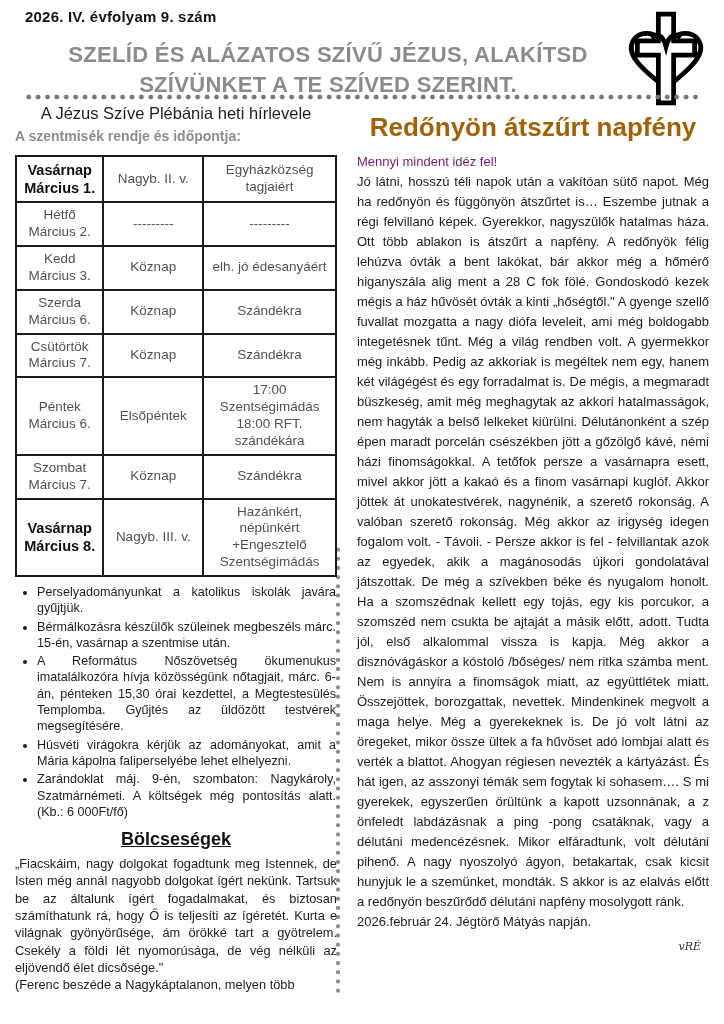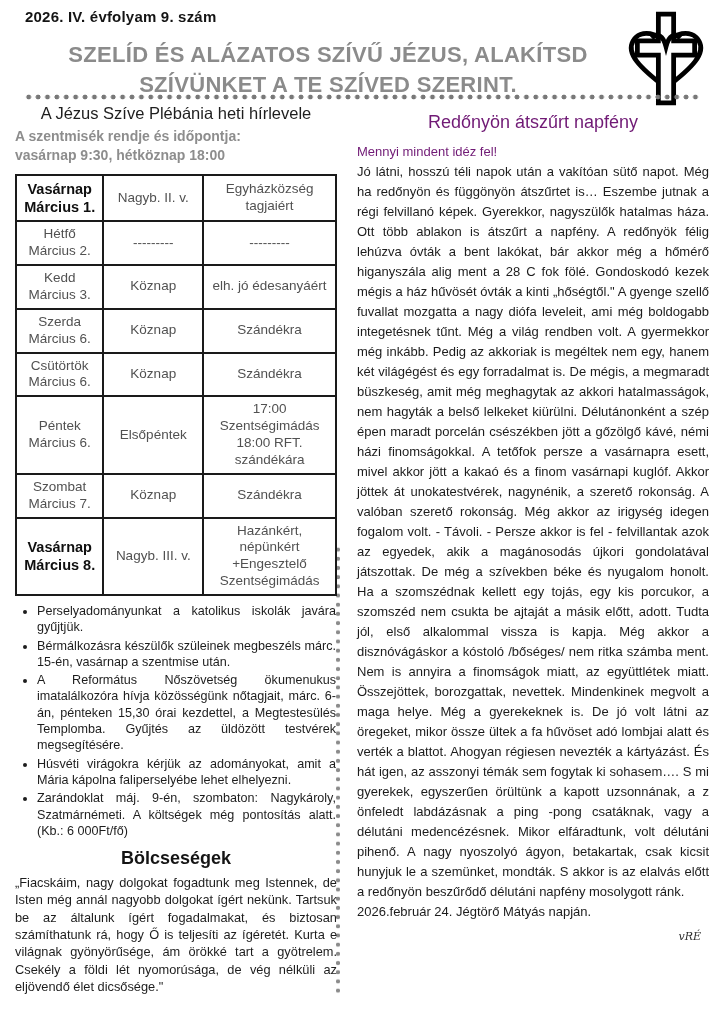--- a/index.html
+++ b/index.html
@@ -32,28 +32,28 @@
                 padding:4px 2px;font-size:13.5px;color:#515151;line-height:1.25;}
   td.day{width:27%;}
   td.typ{width:31%;}
   td.intent{width:42%;font-size:13px;}
   .preline{white-space:pre-line;}
   tr.strong td.day{font-weight:bold;color:#0f0f0f;font-size:14.5px;}
 
   ul.ann{margin:7px 0 0 0;padding:0 0 0 22px;}
   ul.ann li{font-size:12.6px;color:#1d1d1d;text-align:justify;line-height:16.3px;margin:0 1px 2px 0;}
 
-  .wise-h{font-size:18px;font-weight:bold;color:#141414;text-align:center;margin:9px 0 5px 0;}
+  .wise-h{font-size:18px;font-weight:bold;color:#141414;text-align:center;margin:9px 0 5px 0;text-decoration:underline;}
   .quote{font-size:12.8px;color:#1d1d1d;text-align:justify;line-height:17.3px;margin:0;}
   .note{font-size:12.8px;color:#1d1d1d;line-height:17.3px;margin:0;white-space:pre-line;}
   .sig{font-family:"DejaVu Serif",serif;font-style:italic;font-size:11px;color:#2e2e2e;
        text-align:right;padding-right:8px;margin-top:8px;}
 
   
-  .art-title{font-size:18px;font-weight:normal;color:#701a75;text-align:center;margin:0 0 9px 0;}
+  .art-title{font-size:26px;font-weight:bold;color:#a16207;text-align:center;margin:0 0 9px 0;}
   .intro{font-size:13px;color:#701a75;line-height:20px;margin:0;}
   .bodytxt{font-size:13px;color:#1c1c1c;line-height:20px;text-align:justify;margin:0;}
   .datel{font-size:13px;color:#1c1c1c;line-height:20px;margin:0;}
 </style>
 </head>
 <body>
 
 <div id="page">
 
   <div class="issue">2026. IV. évfolyam 9. szám</div>
@@ -64,21 +64,20 @@
       <path d="M36,4 h16 v28 h22 v15 h-22 v50 h-16 v-50 h-22 v-15 h22 z" fill="#ffffff" stroke="#000000" stroke-width="5" stroke-linejoin="miter"></path>
       <path d="M29,29 C35,23.5 41,26.5 44,38 C47,26.5 53,23.5 59,29" fill="none" stroke="#000000" stroke-width="5"></path>
     </svg>
   </div>
   <div class="hdots"></div>
   <div class="vdots"></div>
 
   <div class="col-left">
     <p class="nl-title">A Jézus Szíve Plébánia heti hírlevele</p>
     <p class="sched">A szentmisék rendje és időpontja:</p>
-    <p class="sched">vasárnap 9:30, hétköznap 18:00</p>
 
     <table class="mass">
       <tbody>
           <tr class="strong">
         <td class="day preline">Vasárnap
 Március 1.</td>
         <td class="typ">Nagyb. II. v.</td>
         <td class="intent">Egyházközség tagjaiért</td>
       </tr>
       <tr>
@@ -94,21 +93,21 @@
         <td class="intent">elh. jó édesanyáért</td>
       </tr>
       <tr>
         <td class="day preline">Szerda
 Március 6.</td>
         <td class="typ">Köznap</td>
         <td class="intent">Szándékra</td>
       </tr>
       <tr>
         <td class="day preline">Csütörtök
-Március 6.</td>
+Március 7.</td>
         <td class="typ">Köznap</td>
         <td class="intent">Szándékra</td>
       </tr>
       <tr>
         <td class="day preline">Péntek
 Március 6.</td>
         <td class="typ">Elsőpéntek</td>
         <td class="intent preline">17:00
 Szentségimádás
 18:00 RFT.

